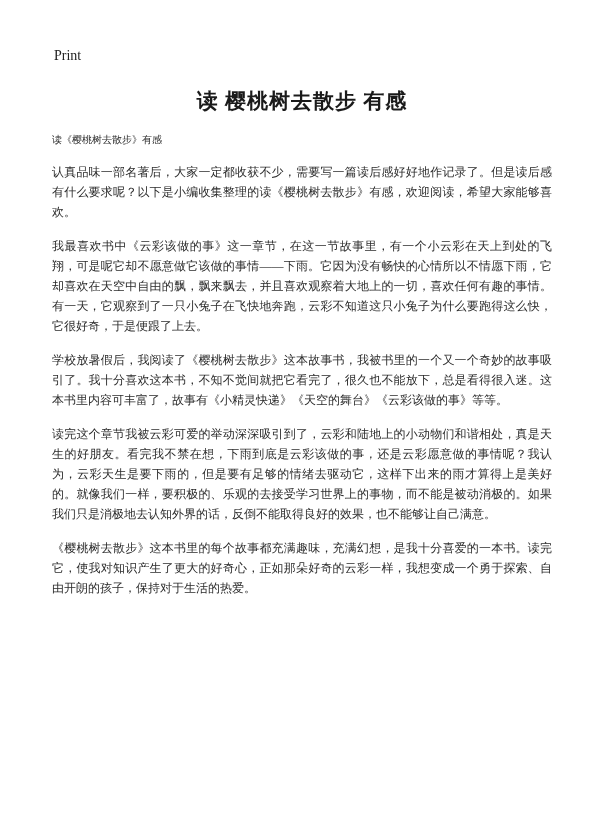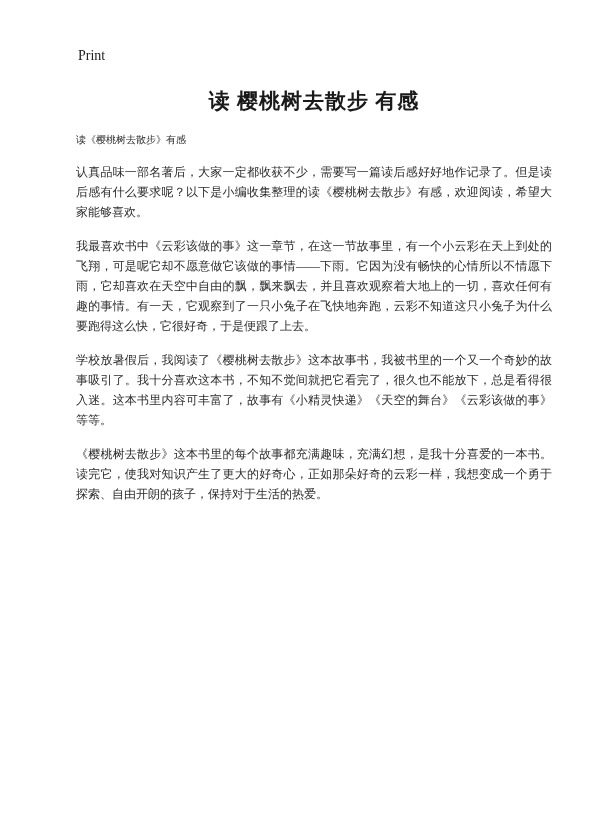--- a/index.html
+++ b/index.html
@@ -11,21 +11,21 @@
     width: 600px;
     height: 828px;
     overflow: hidden;
     font-family: "Liberation Serif", "DejaVu Serif", serif;
     color: #2b2b2b;
   }
   .page {
     box-sizing: border-box;
     width: 600px;
     height: 828px;
-    padding: 46px 48px 0 76px;
+    padding: 46px 48px 0 52px;
     background: #ffffff;
   }
   .print-label {
     display: inline-block;
     font-size: 14px;
     line-height: 16px;
     color: #222222;
     margin: 0 0 12px 2px;
     cursor: pointer;
   }
@@ -71,18 +71,19 @@
   <p class="subtitle">读《樱桃树去散步》有感</p>
 
   <p class="para">认真品味一部名著后，大家一定都收获不少，需要写一篇读后感好好地作记录了。但是读后感有什么要求呢？以下是小编收集整理的读《樱桃树去散步》有感，欢迎阅读，希望大家能够喜欢。</p>
 
 
   <p class="para">我最喜欢书中《云彩该做的事》这一章节，在这一节故事里，有一个小云彩在天上到处的飞翔，可是呢它却不愿意做它该做的事情——下雨。它因为没有畅快的心情所以不情愿下雨，它却喜欢在天空中自由的飘，飘来飘去，并且喜欢观察着大地上的一切，喜欢任何有趣的事情。有一天，它观察到了一只小兔子在飞快地奔跑，云彩不知道这只小兔子为什么要跑得这么快，它很好奇，于是便跟了上去。</p>
 
   <p class="para">学校放暑假后，我阅读了《樱桃树去散步》这本故事书，我被书里的一个又一个奇妙的故事吸引了。我十分喜欢这本书，不知不觉间就把它看完了，很久也不能放下，总是看得很入迷。这本书里内容可丰富了，故事有《小精灵快递》《天空的舞台》《云彩该做的事》等等。</p>
 
 
+  <p class="para">读完这个章节我被云彩可爱的举动深深吸引到了，云彩和陆地上的小动物们和谐相处，真是天生的好朋友。看完我不禁在想，下雨到底是云彩该做的事，还是云彩愿意做的事情呢？我认为，云彩天生是要下雨的，但是要有足够的情绪去驱动它，这样下出来的雨才算得上是美好的。就像我们一样，要积极的、乐观的去接受学习世界上的事物，而不能是被动消极的。如果我们只是消极地去认知外界的话，反倒不能取得良好的效果，也不能够让自己满意。</p>
 
   <p class="para">《樱桃树去散步》这本书里的每个故事都充满趣味，充满幻想，是我十分喜爱的一本书。读完它，使我对知识产生了更大的好奇心，正如那朵好奇的云彩一样，我想变成一个勇于探索、自由开朗的孩子，保持对于生活的热爱。</p>
 
   
 
 </div>
 
 </body></html>

